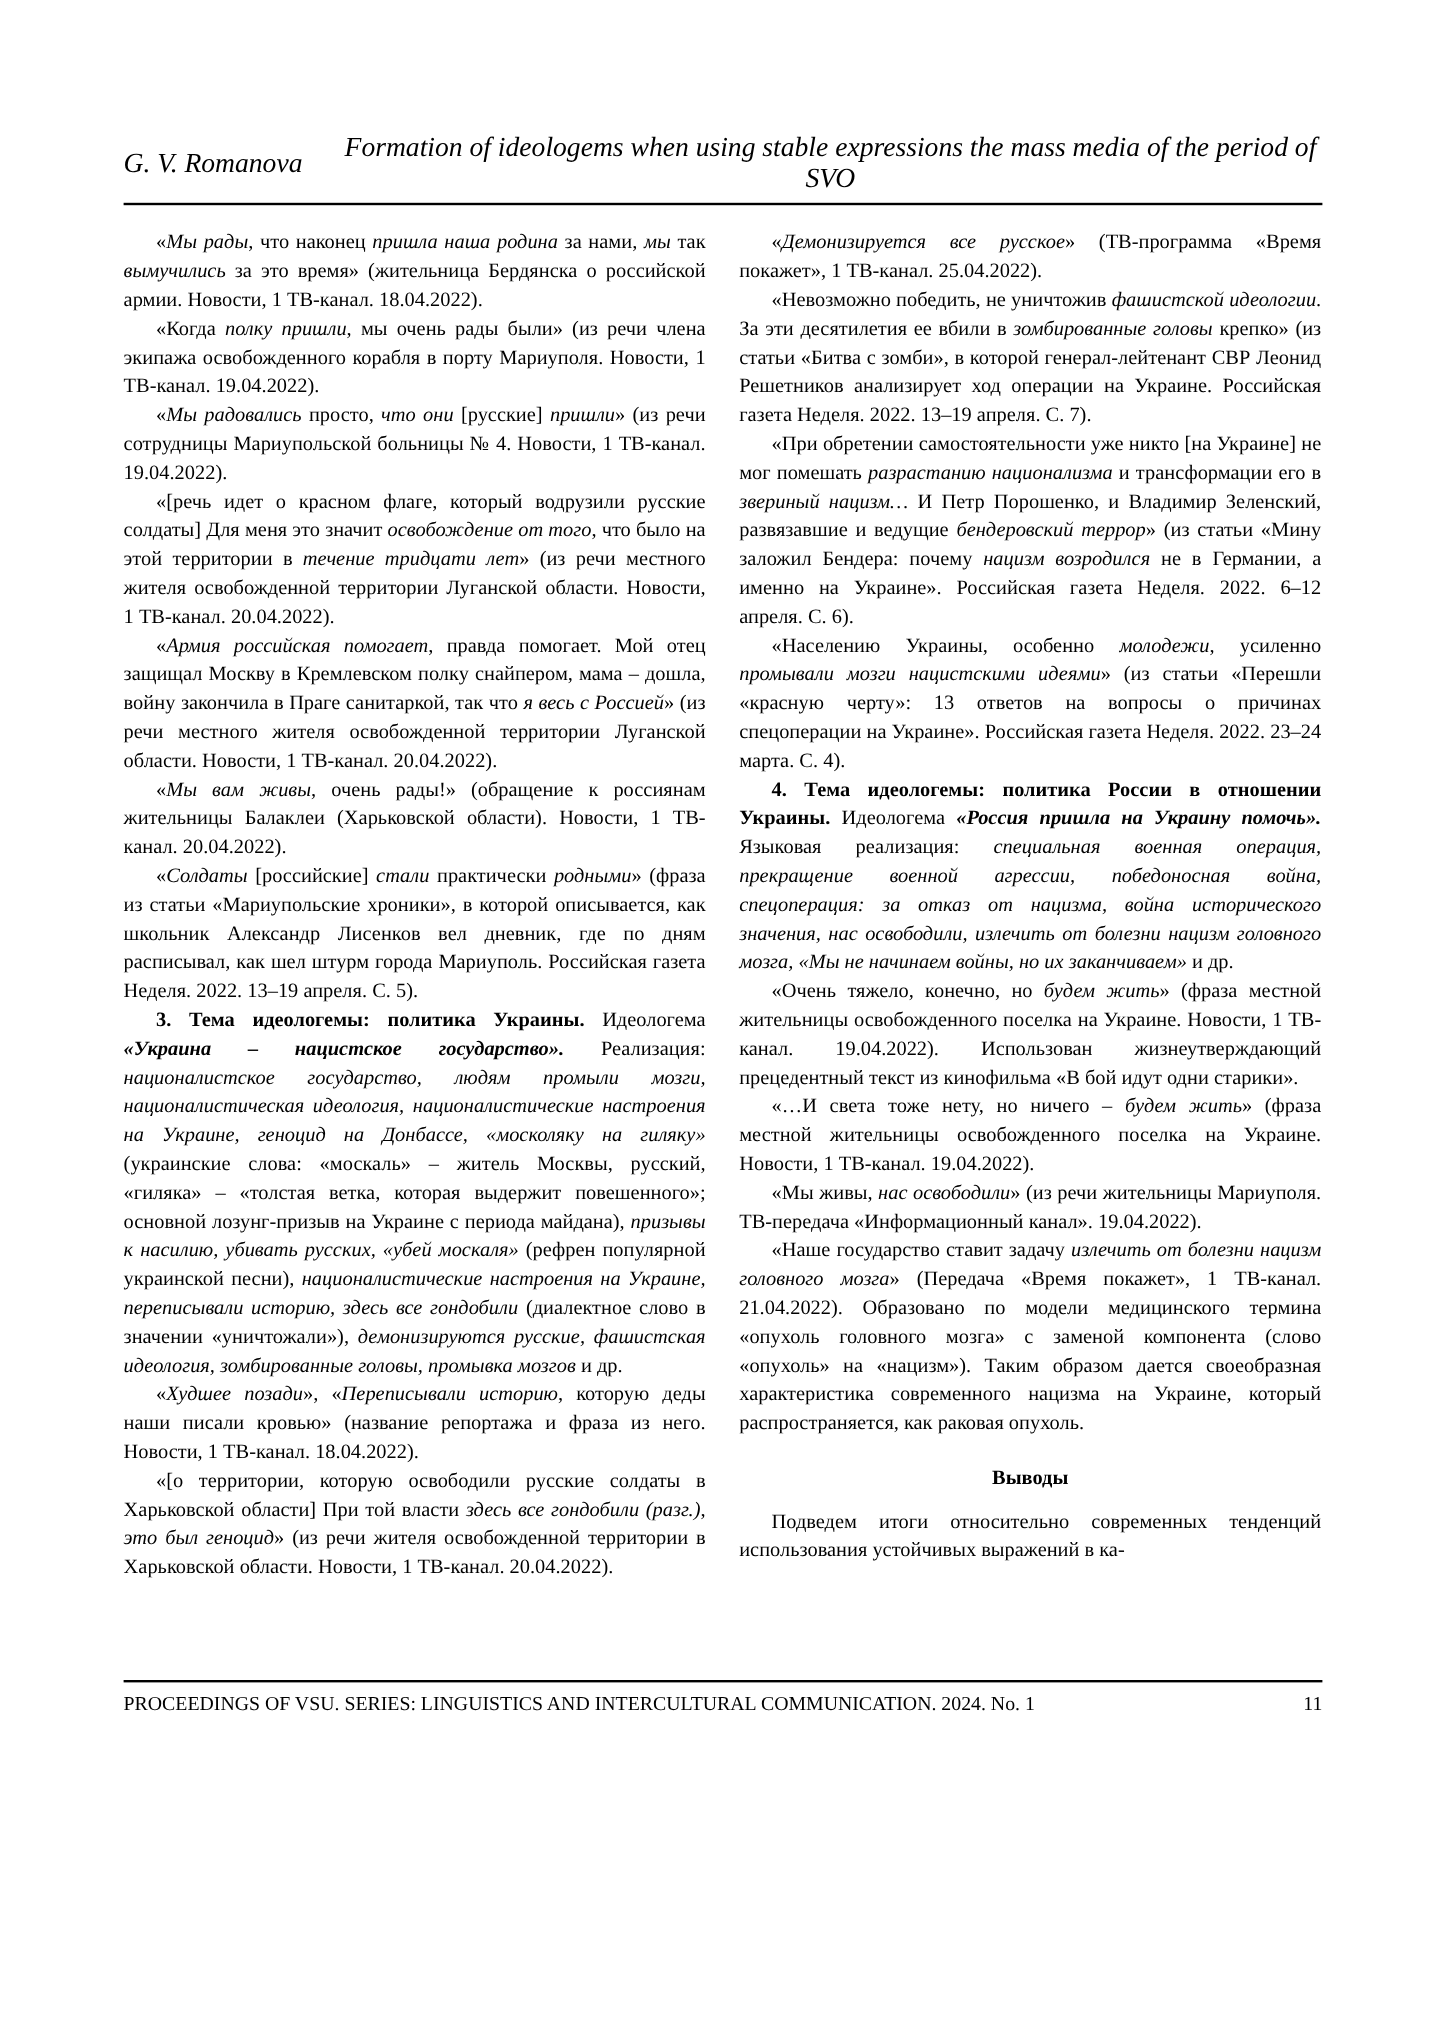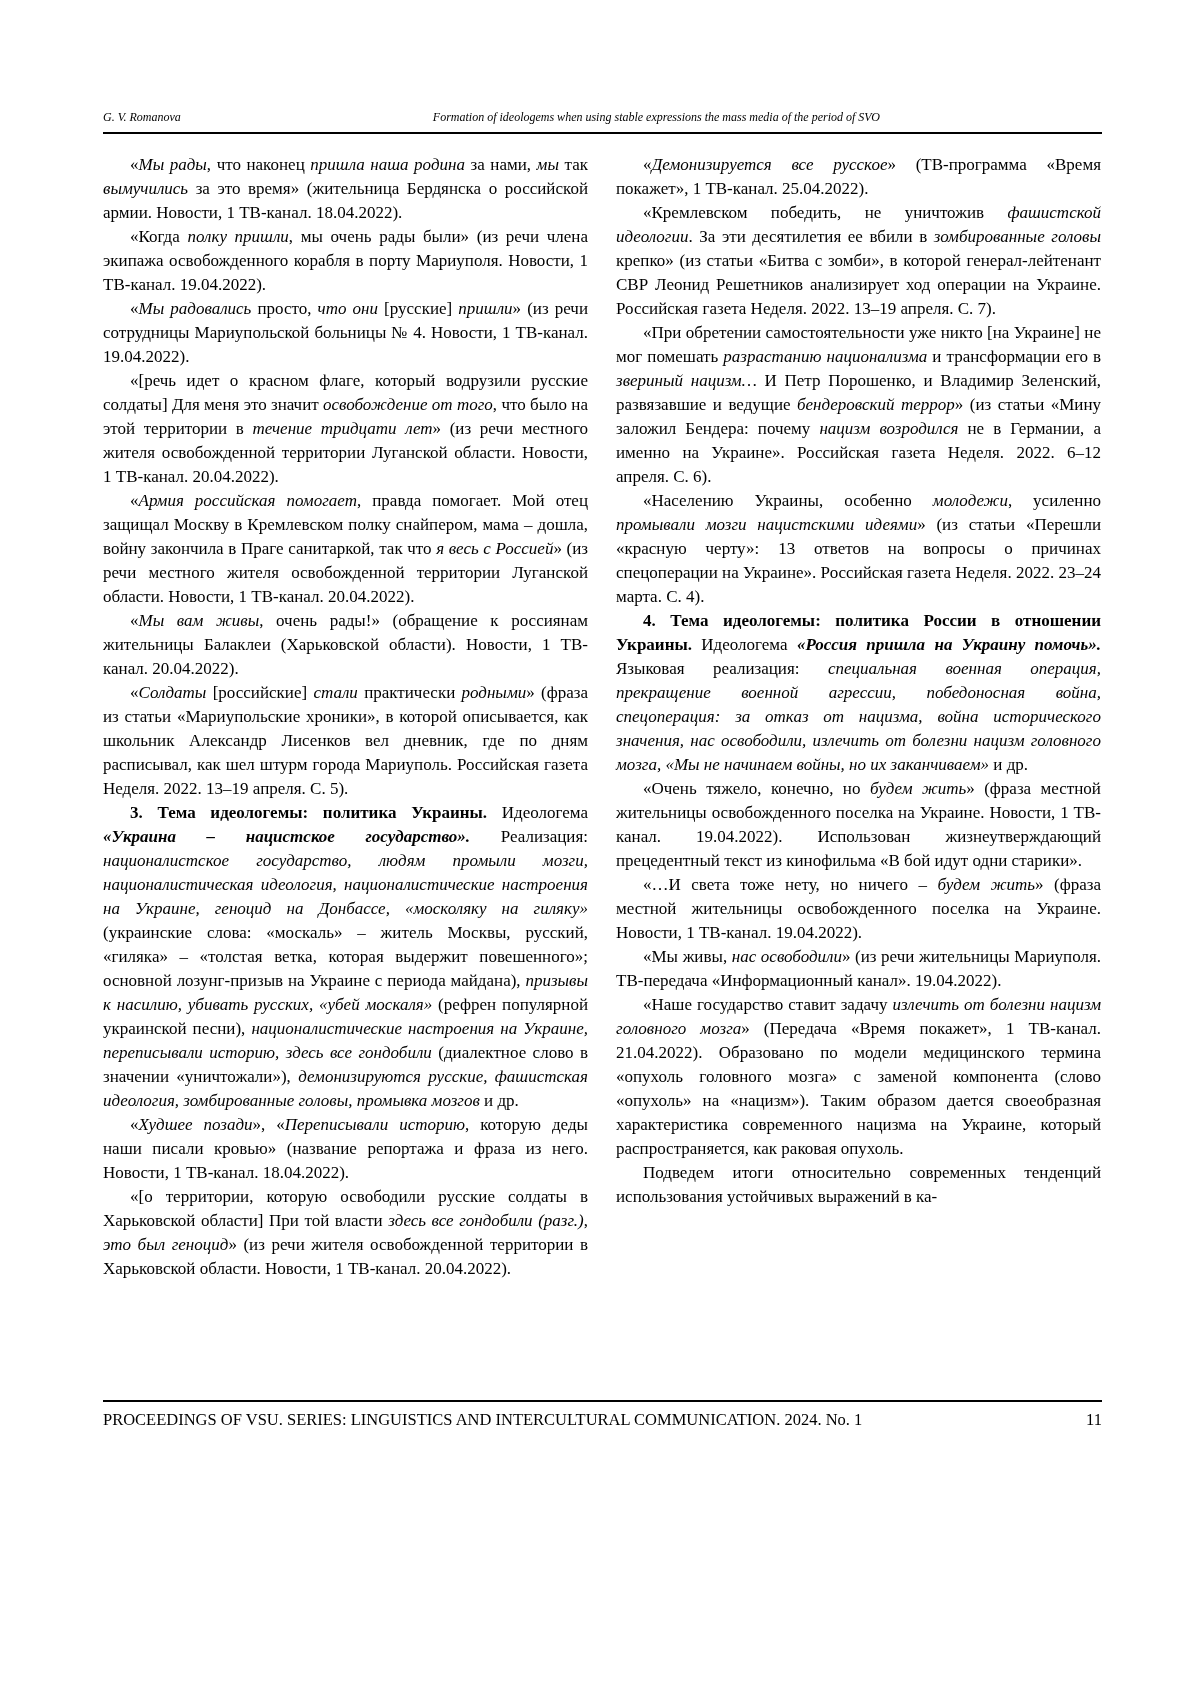--- a/index.html
+++ b/index.html
@@ -16,21 +16,21 @@
   .content {
     position: absolute;
     left: 103px;
     right: 98px;
     top: 110px;
   }
   .page-header {
     display: flex;
     align-items: center;
     font-style: italic;
-    font-size: 12px;
+    font-size: 23px;
     padding-bottom: 7px;
     border-bottom: 2px solid #000;
   }
   .page-header .author { white-space: nowrap; }
   .page-header .running-title { flex: 1; text-align: center; padding-left: 30px; }
   .columns {
     display: flex;
     gap: 28px;
     margin-top: 19px;
   }
@@ -80,28 +80,29 @@
           <p class="para"><span>«[речь идет о красном флаге, который водрузили русские солдаты] Для меня это значит </span><span class="i">освобождение от того</span><span>, что было на этой территории в </span><span class="i">течение тридцати лет</span><span>» (из речи местного жителя освобожденной территории Луганской области. Новости, 1 ТВ-канал. 20.04.2022).</span></p>
           <p class="para"><span>«</span><span class="i">Армия российская помогает</span><span>, правда помогает. Мой отец защищал Москву в Кремлевском полку снайпером, мама – дошла, войну закончила в Праге санитаркой, так что </span><span class="i">я весь с Россией</span><span>» (из речи местного жителя освобожденной территории Луганской области. Новости, 1 ТВ-канал. 20.04.2022).</span></p>
           <p class="para"><span>«</span><span class="i">Мы вам живы</span><span>, очень рады!» (обращение к россиянам жительницы Балаклеи (Харьковской области). Новости, 1 ТВ-канал. 20.04.2022).</span></p>
           <p class="para"><span>«</span><span class="i">Солдаты</span><span> [российские] </span><span class="i">стали</span><span> практически </span><span class="i">родными</span><span>» (фраза из статьи «Мариупольские хроники», в которой описывается, как школьник Александр Лисенков вел дневник, где по дням расписывал, как шел штурм города Мариуполь. Российская газета Неделя. 2022. 13–19 апреля. С. 5).</span></p>
           <p class="para"><span class="b">3. Тема идеологемы: политика Украины.</span><span> Идеологема </span><span class="bi">«Украина – нацистское государство».</span><span> Реализация: </span><span class="i">националистское государство</span><span class="i">, людям промыли мозги, националистическая идеология, националистические настроения на Украине, геноцид на Донбассе, «москоляку на гиляку»</span><span> (украинские слова: «москаль» – житель Москвы, русский, «гиляка» – «толстая ветка, которая выдержит повешенного»; основной лозунг-призыв на Украине с периода майдана), </span><span class="i">призывы к насилию, убивать русских, «убей москаля»</span><span> (рефрен популярной украинской песни), </span><span class="i">националистические настроения на Украине, переписывали историю, здесь все гондобили</span><span> (диалектное слово в значении «уничтожали»), </span><span class="i">демонизируются русские, фашистская идеология, зомбированные головы, промывка мозгов</span><span> и др.</span></p>
           <p class="para"><span>«</span><span class="i">Худшее позади</span><span>», «</span><span class="i">Переписывали историю</span><span>, которую деды наши писали кровью» (название репортажа и фраза из него. Новости, 1 ТВ-канал. 18.04.2022).</span></p>
           <p class="para"><span>«[о территории, которую освободили русские солдаты в Харьковской области] При той власти </span><span class="i">здесь все гондобили (разг.)</span><span>, </span><span class="i">это был геноцид</span><span>» (из речи жителя освобожденной территории в Харьковской области. Новости, 1 ТВ-канал. 20.04.2022).</span></p>
         </div>
       <div class="col">
           <p class="para"><span>«</span><span class="i">Демонизируется все русское</span><span>» (ТВ-программа «Время покажет», 1 ТВ-канал. 25.04.2022).</span></p>
-          <p class="para"><span>«Кремлевском победить, не уничтожив </span><span class="i">фашистской идеологии</span><span>. За эти десятилетия ее вбили в </span><span class="i">зомбированные головы</span><span> крепко» (из статьи «Битва с зомби», в которой генерал-лейтенант СВР Леонид Решетников анализирует ход операции на Украине. Российская газета Неделя. 2022. 13–19 апреля. С. 7).</span></p>
+          <p class="para"><span>«Невозможно победить, не уничтожив </span><span class="i">фашистской идеологии</span><span>. За эти десятилетия ее вбили в </span><span class="i">зомбированные головы</span><span> крепко» (из статьи «Битва с зомби», в которой генерал-лейтенант СВР Леонид Решетников анализирует ход операции на Украине. Российская газета Неделя. 2022. 13–19 апреля. С. 7).</span></p>
           <p class="para"><span>«При обретении самостоятельности уже никто [на Украине] не мог помешать </span><span class="i">разрастанию национализма</span><span> и трансформации его в </span><span class="i">звериный нацизм…</span><span> И Петр Порошенко, и Владимир Зеленский, развязавшие и ведущие </span><span class="i">бендеровский террор</span><span>» (из статьи «Мину заложил Бендера: почему </span><span class="i">нацизм возродился</span><span> не в Германии, а именно на Украине». Российская газета Неделя. 2022. 6–12 апреля. С. 6).</span></p>
           <p class="para"><span>«Населению Украины, особенно </span><span class="i">молодежи</span><span>, усиленно </span><span class="i">промывали мозги нацистскими идеями</span><span>» (из статьи «Перешли «красную черту»: 13 ответов на вопросы о причинах спецоперации на Украине». Российская газета Неделя. 2022. 23–24 марта. С. 4).</span></p>
           <p class="para"><span class="b">4. Тема идеологемы: политика России в отношении Украины.</span><span> Идеологема </span><span class="bi">«Россия пришла на Украину помочь».</span><span> Языковая реализация: </span><span class="i">специальная военная операция, прекращение военной агрессии, победоносная война, спецоперация: за отказ от нацизма, война исторического значения, нас освободили, излечить от болезни нацизм головного мозга, «Мы не начинаем войны, но их заканчиваем»</span><span> и др.</span></p>
           <p class="para"><span>«Очень тяжело, конечно, но </span><span class="i">будем жить</span><span>» (фраза местной жительницы освобожденного поселка на Украине. Новости, 1 ТВ-канал. 19.04.2022). Использован жизнеутверждающий прецедентный текст из кинофильма «В бой идут одни старики».</span></p>
           <p class="para"><span>«…И света тоже нету, но ничего – </span><span class="i">будем жить</span><span>» (фраза местной жительницы освобожденного поселка на Украине. Новости, 1 ТВ-канал. 19.04.2022).</span></p>
           <p class="para"><span>«Мы живы, </span><span class="i">нас освободили</span><span>» (из речи жительницы Мариуполя. ТВ-передача «Информационный канал». 19.04.2022).</span></p>
           <p class="para"><span>«Наше государство ставит задачу </span><span class="i">излечить от болезни нацизм головного мозга</span><span>» (Передача «Время покажет», 1 ТВ-канал. 21.04.2022). Образовано по модели медицинского термина «опухоль головного мозга» с заменой компонента (слово «опухоль» на «нацизм»). Таким образом дается своеобразная характеристика современного нацизма на Украине, который распространяется, как раковая опухоль.</span></p>
+          <p class="para center"><span class="b">Выводы</span></p>
           <p class="para"><span>Подведем итоги относительно современных тенденций использования устойчивых выражений в ка-</span></p>
         </div>
     </div>
 
   </div>
 
   <div class="page-footer">
     <span>PROCEEDINGS OF VSU. SERIES: LINGUISTICS AND INTERCULTURAL COMMUNICATION. 2024. No. 1</span>
     <span>11</span>
   </div>

